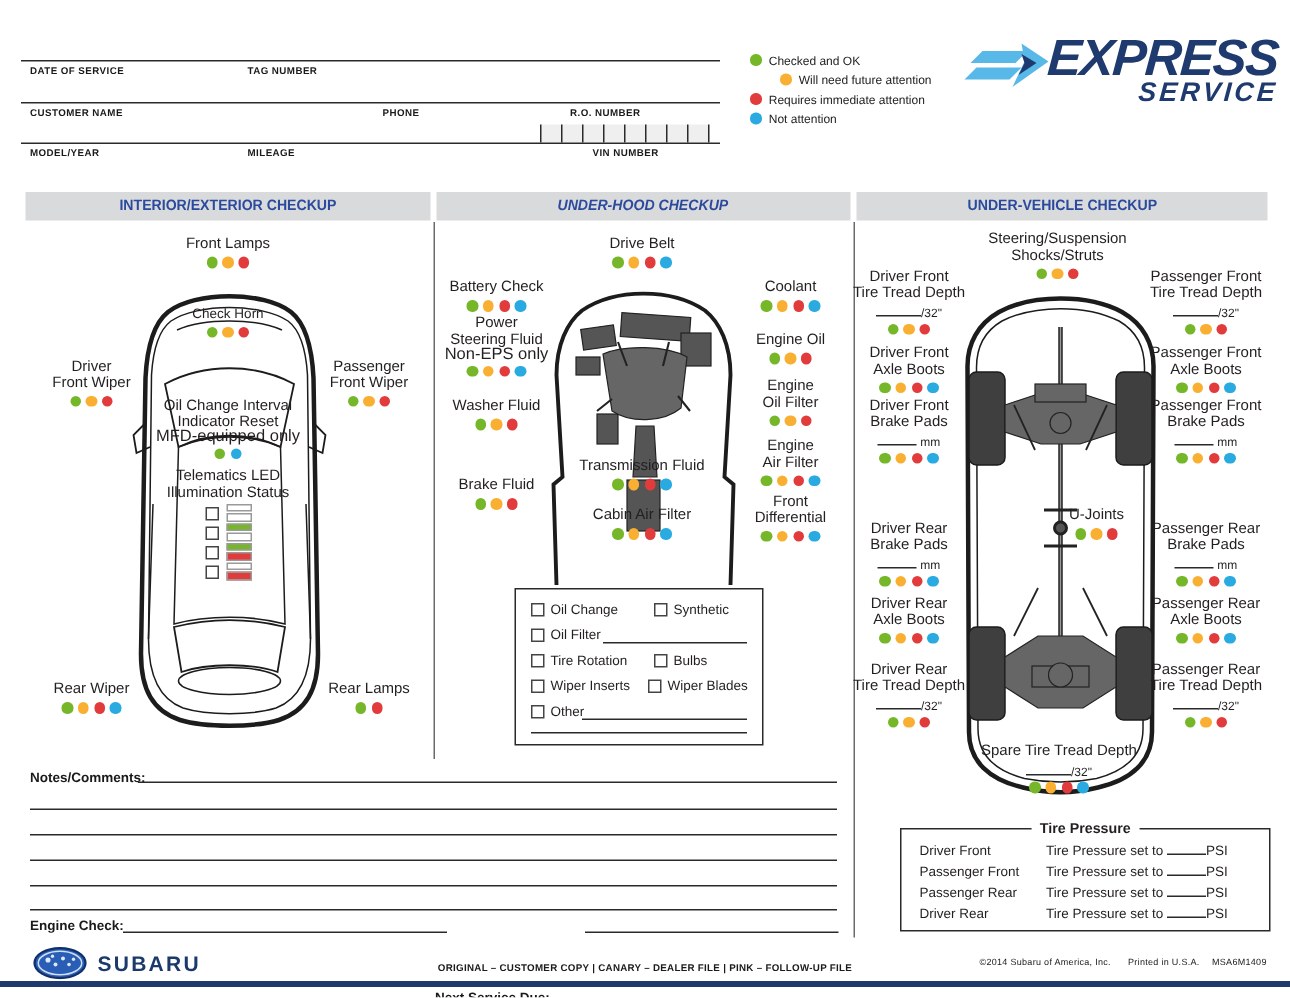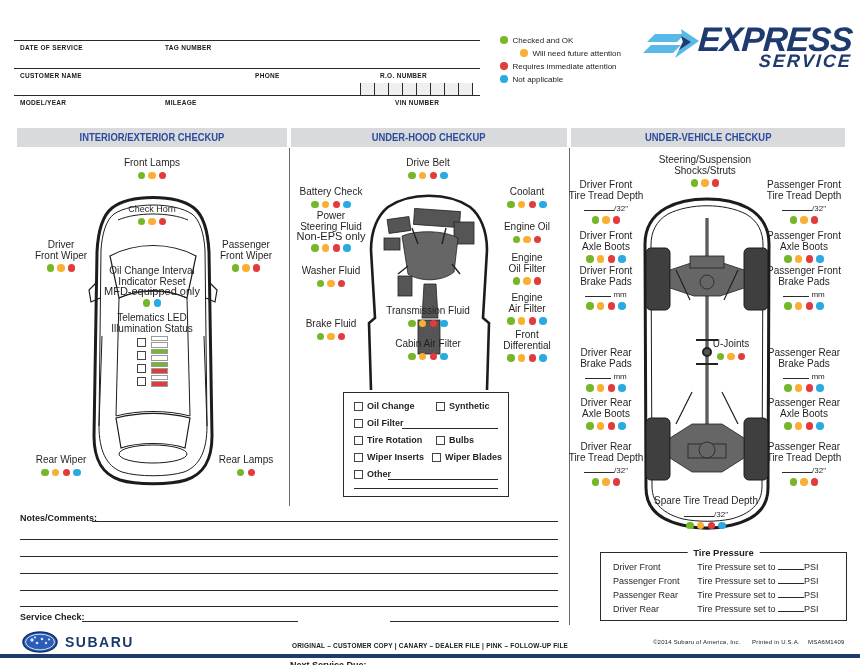--- a/index.html
+++ b/index.html
@@ -33,21 +33,21 @@
   .dots{margin-top:2.5px;height:9px;line-height:8px;}
   .dot{display:inline-block;width:7.5px;height:7.5px;border-radius:50%;margin:0 1.6px;vertical-align:middle;}
   .fillline{font-size:8px;line-height:9px;margin-top:2px;}
   .blank{display:inline-block;border-bottom:1px solid #2a2a2a;height:7px;vertical-align:baseline;}
   .w30{width:30px;} .w26{width:26px;}
   
   .ledrow{display:flex;align-items:center;justify-content:center;gap:5px;margin-top:3px;height:10px;}
   .cb{display:inline-block;width:7px;height:7px;border:1px solid #444;background:#fff;flex:0 0 auto;}
   .ledbars .ledbar{display:block;width:15px;height:3.5px;border:1px solid #9a9a9a;margin:0 0 1px 0;}
   
-  .svcbox{position:absolute;border:1.3px solid #2a2a2a;background:#fff;font-size:9px;font-weight:bold;}
+  .svcbox{position:absolute;border:1.3px solid #2a2a2a;background:#fff;font-size:9px;}
   .svcrow{position:absolute;display:flex;align-items:center;gap:4px;white-space:nowrap;}
   .svcline{position:absolute;border-bottom:1px solid #2a2a2a;height:0;}
   
   .tpbox{position:absolute;border:1.3px solid #2a2a2a;background:#fff;}
   .tptitle{position:absolute;top:-6px;left:50%;transform:translateX(-50%);background:#fff;
     padding:0 6px;font-size:9.5px;font-weight:700;white-space:nowrap;}
   .tprow{position:absolute;font-size:9px;white-space:nowrap;}
   
   .noteline{position:absolute;border-bottom:1px solid #2a2a2a;height:0;}
   .blabel{position:absolute;font-size:9px;font-weight:700;color:#1a1a1a;white-space:nowrap;}
@@ -93,40 +93,40 @@
   <div class="legrow" style="left:500px;top:49px;margin-left:20px;">
     <span class="dots" style="margin:0;"><span class="dot" style="background:#f9b032"></span></span>
     <span>Will need future attention</span>
   </div>
   <div class="legrow" style="left:500px;top:62px;">
     <span class="dots" style="margin:0;"><span class="dot" style="background:#e23b3c"></span></span>
     <span>Requires immediate attention</span>
   </div>
   <div class="legrow" style="left:500px;top:75px;">
     <span class="dots" style="margin:0;"><span class="dot" style="background:#29aae1"></span></span>
-    <span>Not applicable</span>
+    <span>Not attention</span>
   </div>
 
   <div class="logo">
     <svg class="swoosh" width="60" height="44" viewBox="0 0 60 44">
       <g fill="#58b9e8">
         <polygon points="14,6 44,6 36,14 6,14"></polygon>
         <polygon points="10,17 40,17 32,25 2,25"></polygon>
         <polygon points="40,1 58,13 34,30 42,13"></polygon>
       </g>
       <polygon points="40,8 50,14 38,22 42,14" fill="#1e3a6e"></polygon>
     </svg>
     <div class="logo-express">EXPRESS</div>
     <div class="logo-service">SERVICE</div>
   </div>
 
   <div class="colhead" style="left:17px;top:128px;width:270px;">
       <span class="condense">INTERIOR/EXTERIOR CHECKUP</span>
     </div>
-  <div class="colhead" style="left:291px;top:128px;width:276px;">
+  <div class="colhead" style="left:291px;top:128px;width:276px;font-style:italic;">
       <span class="condense">UNDER-HOOD CHECKUP</span>
     </div>
   <div class="colhead" style="left:571px;top:128px;width:274px;">
       <span class="condense">UNDER-VEHICLE CHECKUP</span>
     </div>
   <div class="vdiv" style="left:289px;top:148px;height:358px;"></div>
   <div class="vdiv" style="left:569px;top:148px;height:477px;"></div>
 
   <svg class="abs" style="left:88px;top:186px;" width="130" height="302" viewBox="0 0 130 302">
     <g fill="none" stroke="#1c1c1c">
@@ -465,21 +465,21 @@
   </div>
 
   <div class="blabel" style="left:20px;top:513px;">Notes/Comments:</div>
   <div class="noteline" style="left:92px;top:521px;width:466px;"></div>
   <div class="noteline" style="left:20px;top:539px;width:538px;"></div>
   <div class="noteline" style="left:20px;top:556px;width:538px;"></div>
   <div class="noteline" style="left:20px;top:573px;width:538px;"></div>
   <div class="noteline" style="left:20px;top:590px;width:538px;"></div>
   <div class="noteline" style="left:20px;top:606px;width:538px;"></div>
 
-  <div class="blabel" style="left:20px;top:612px;">Service Check:</div>
+  <div class="blabel" style="left:20px;top:612px;">Engine Check:</div>
   <div class="noteline" style="left:82px;top:621px;width:216px;"></div>
   <div class="blabel" style="left:290px;top:612px;margin-top:48px;">Next Service Due:</div>
   <div class="noteline" style="left:390px;top:621px;width:169px;"></div>
 
   <div class="abs" style="left:22px;top:631px;display:flex;align-items:center;gap:7px;">
     <svg width="36" height="22" viewBox="0 0 36 22">
       <ellipse cx="18" cy="11" rx="17" ry="10" fill="#2a5db5" stroke="#10306b" stroke-width="1.5"></ellipse>
       <ellipse cx="18" cy="11" rx="14.5" ry="7.8" fill="none" stroke="#cfe0f4" stroke-width="1"></ellipse>
       <g fill="#dce9f8">
         <circle cx="10" cy="9" r="1.7"></circle>

